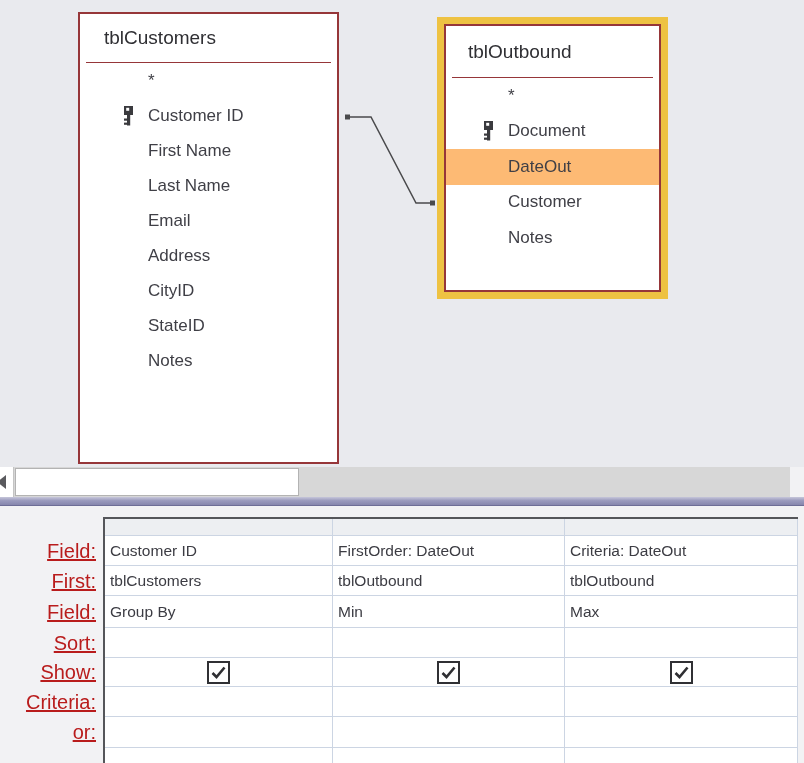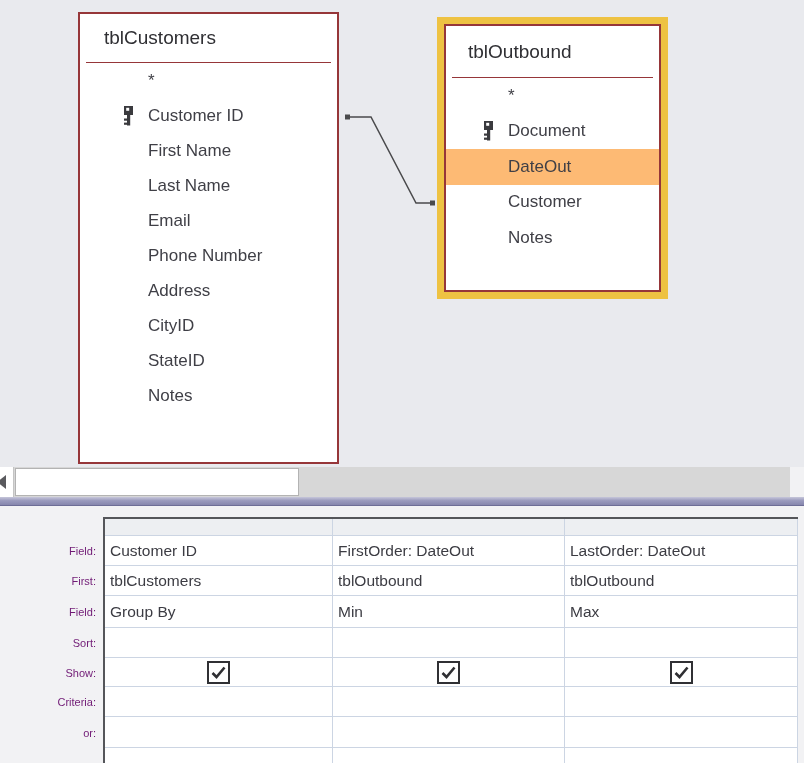--- a/index.html
+++ b/index.html
@@ -74,21 +74,21 @@
     background: linear-gradient(#c6c6da, #9a9abd 45%, #8686ad);
     border-bottom: 1px solid #6d6d96;
   }
 
   
   .bottom-pane { position: absolute; left: 0; top: 506px; width: 804px; height: 257px; background: #f2f2f4; }
 
   .row-labels { position: absolute; left: 0; top: 30px; width: 99px; }
   .row-label {
     display: flex; align-items: center; justify-content: flex-end;
-    padding-right: 3px; font-size: 11px; color: #701a75; white-space: nowrap;
+    padding-right: 3px; font-size: 20px; color: #b91c1c; white-space: nowrap; text-decoration: underline;
   }
 
   .design-grid {
     position: absolute; left: 103px; top: 11px; width: 695px; height: 246px;
     border-left: 2px solid #55565a; border-top: 2px solid #55565a;
     display: grid;
     grid-template-columns: 228px 232px 233px;
     grid-template-rows: 17px 30px 30px 32px 30px 29px 30px 31px 15px;
     background: #ffffff;
   }
@@ -135,23 +135,20 @@
         <span>Customer ID</span>
       </div>
       <div class="field-row">
           <span>First Name</span>
         </div>
       <div class="field-row">
           <span>Last Name</span>
         </div>
       <div class="field-row">
           <span>Email</span>
-        </div>
-      <div class="field-row">
-          <span>Phone Number</span>
         </div>
       <div class="field-row">
           <span>Address</span>
         </div>
       <div class="field-row">
           <span>CityID</span>
         </div>
       <div class="field-row">
           <span>StateID</span>
         </div>
@@ -224,21 +221,21 @@
     </div>
 
     <div class="design-grid">
 
       <div class="cell selector"></div>
       <div class="cell selector"></div>
       <div class="cell selector"></div>
 
       <div class="cell">Customer ID</div>
       <div class="cell">FirstOrder: DateOut</div>
-      <div class="cell">LastOrder: DateOut</div>
+      <div class="cell">Criteria: DateOut</div>
 
       <div class="cell">tblCustomers</div>
       <div class="cell">tblOutbound</div>
       <div class="cell">tblOutbound</div>
 
       <div class="cell">Group By</div>
       <div class="cell">Min</div>
       <div class="cell">Max</div>
 
       <div class="cell"></div>

